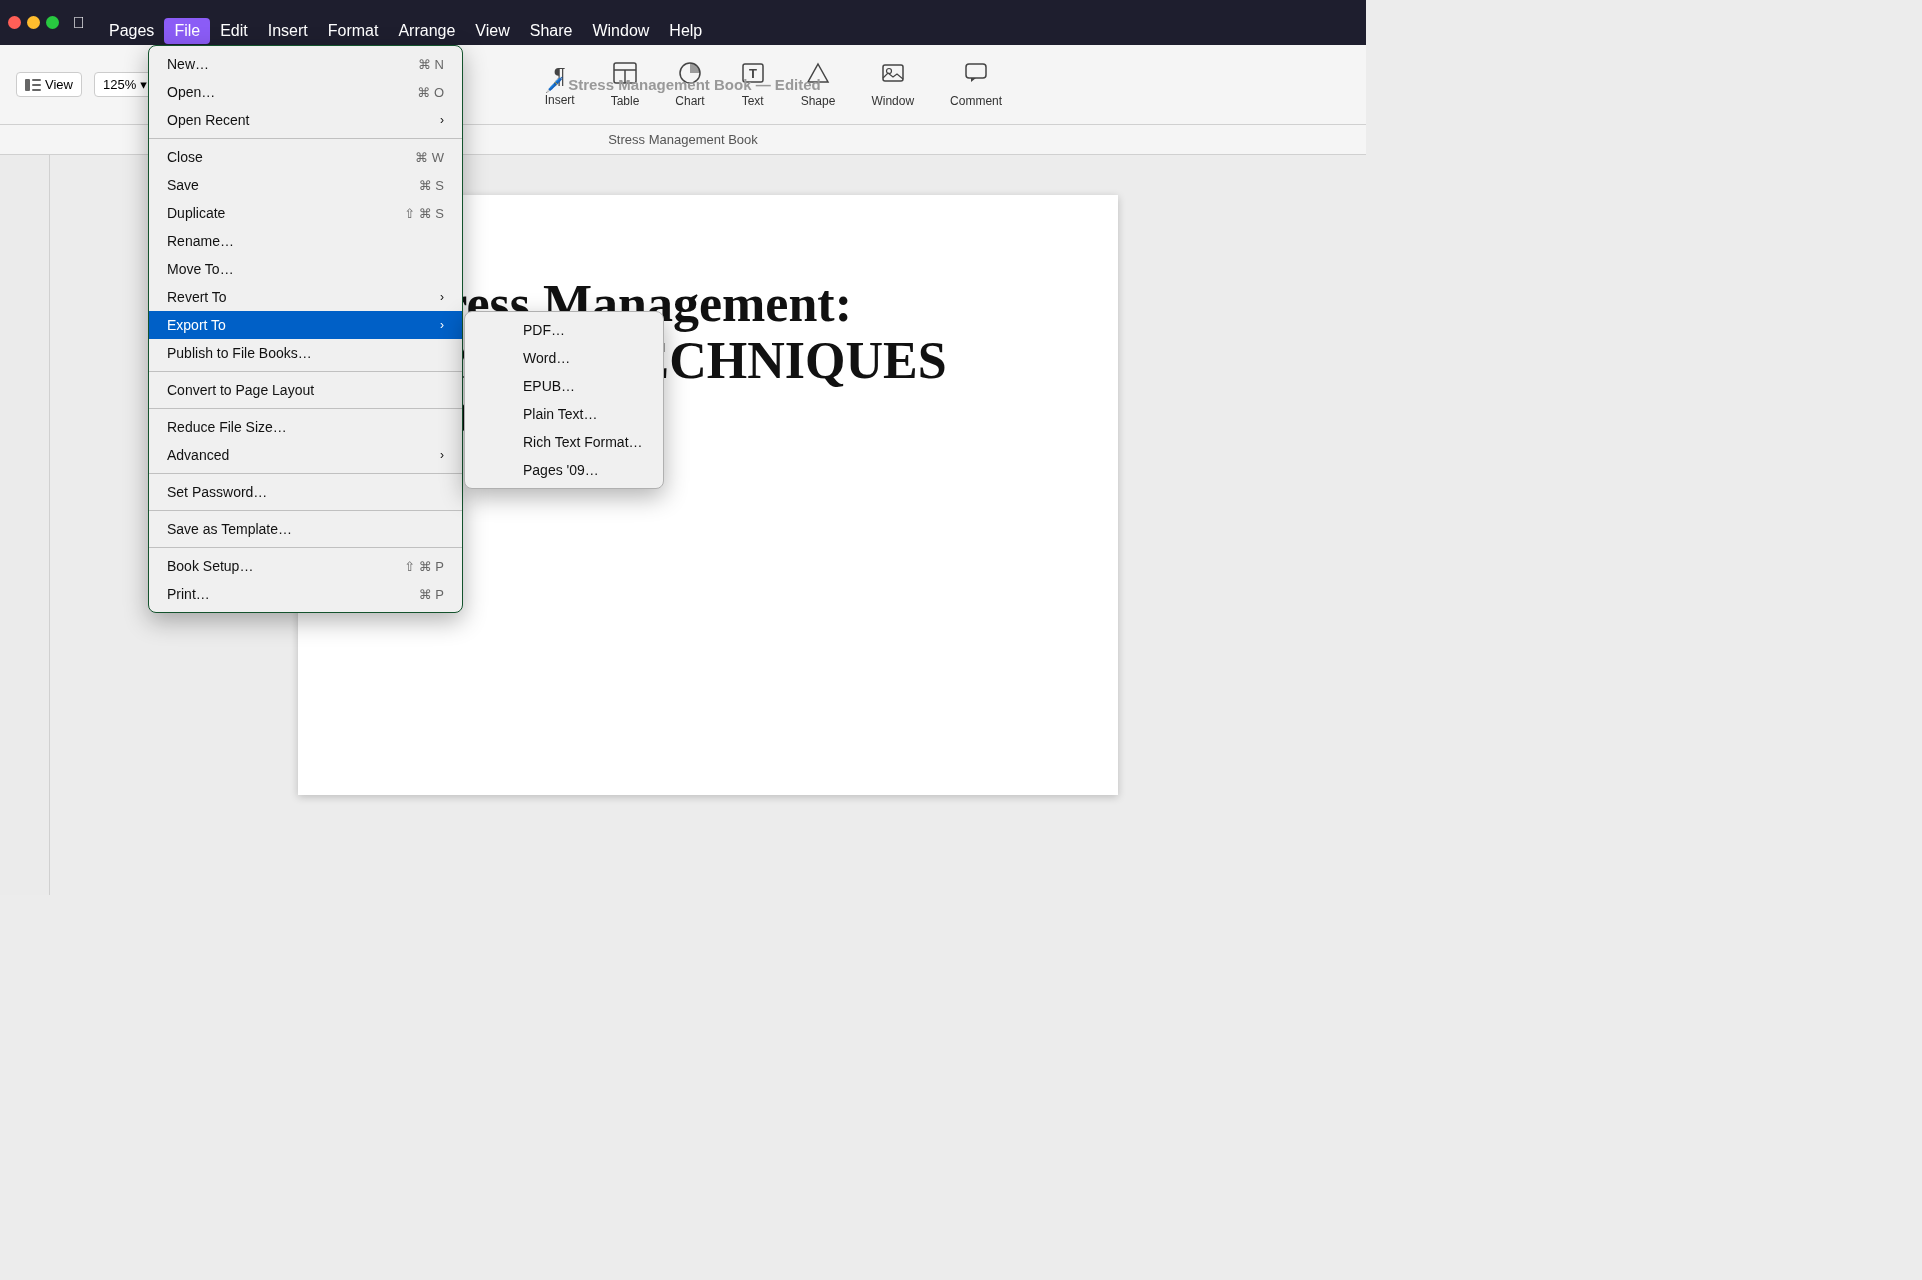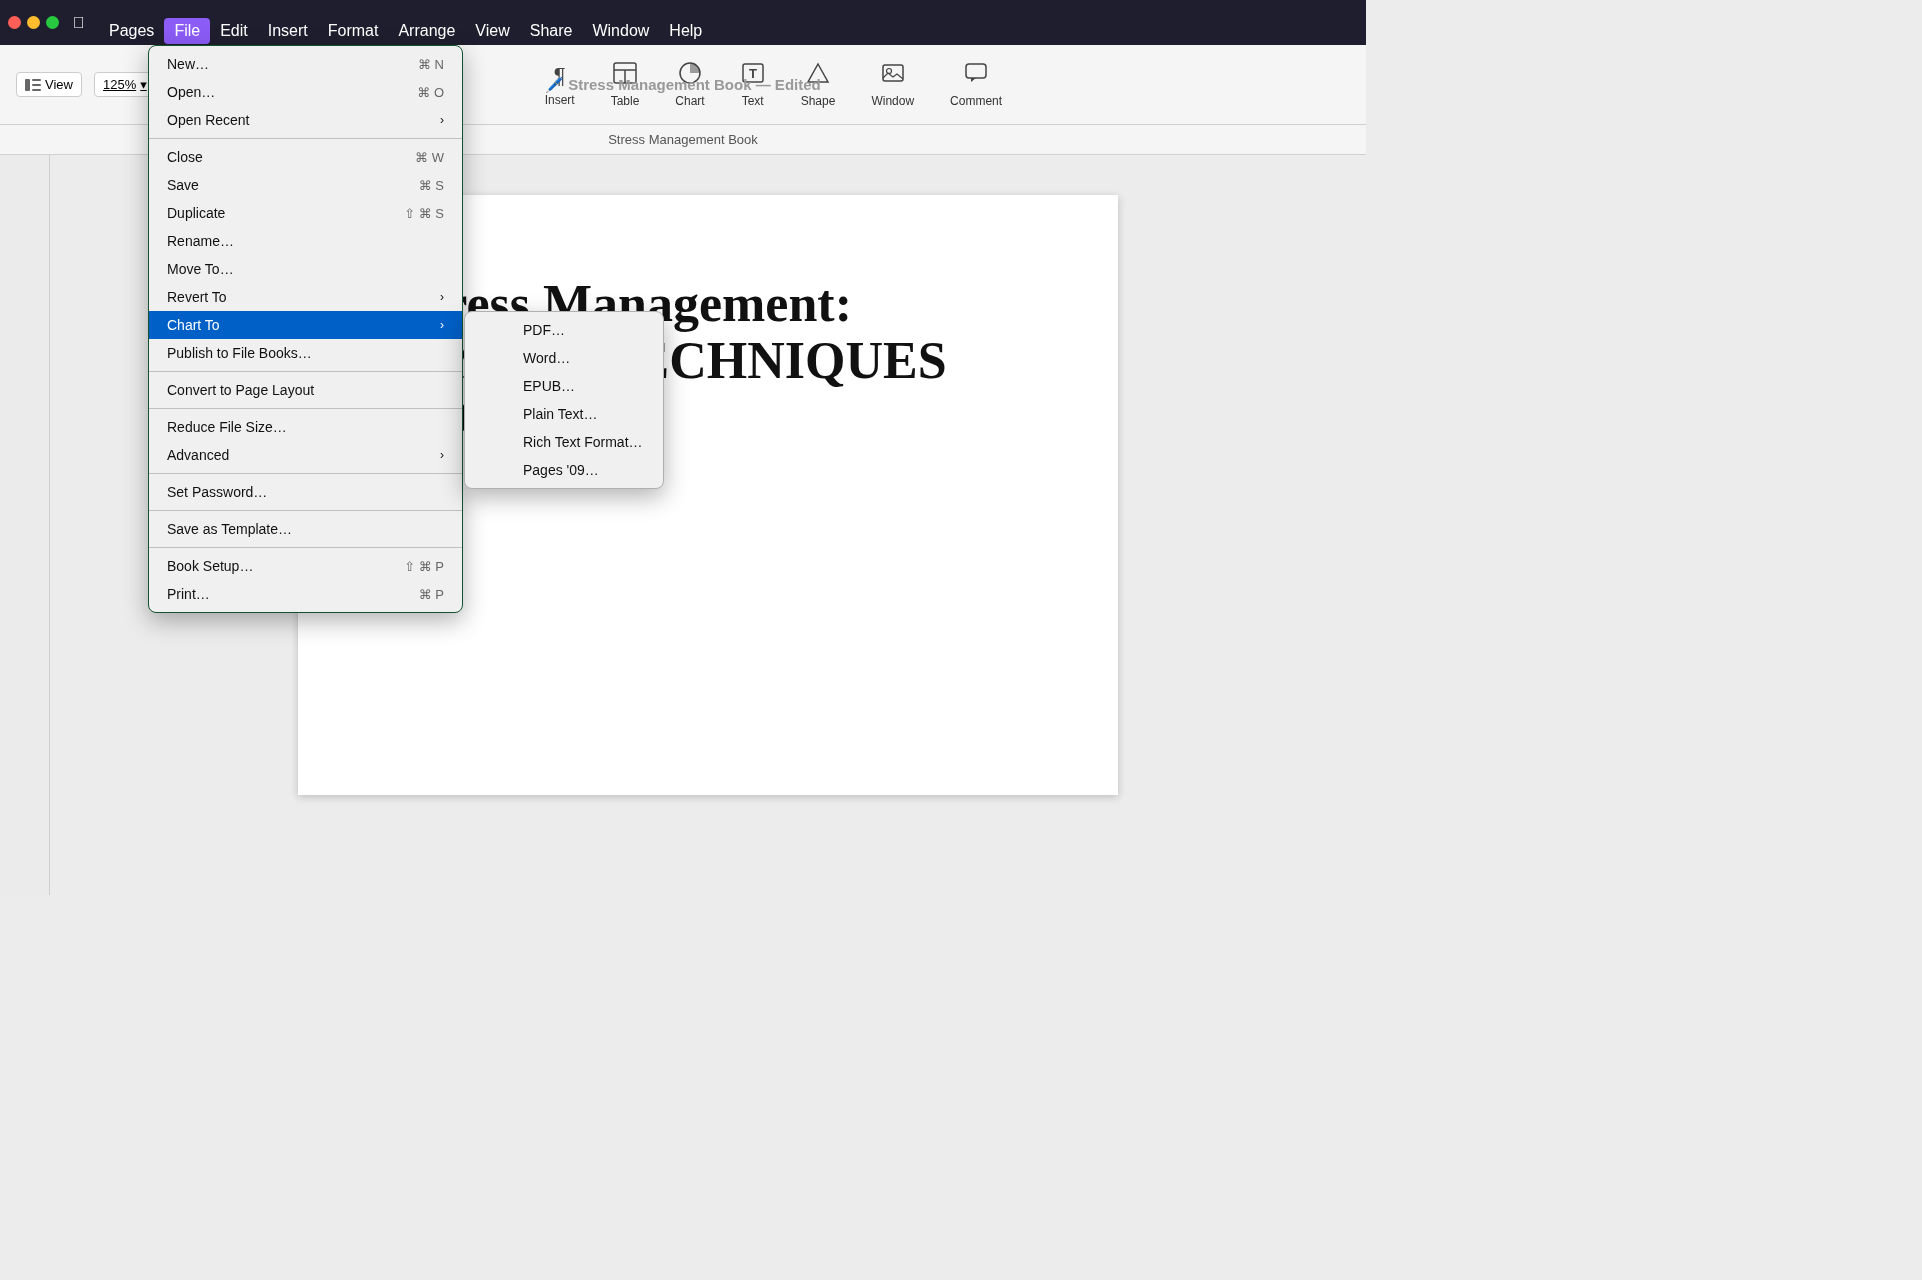--- a/index.html
+++ b/index.html
@@ -87,21 +87,20 @@
     .zoom-btn {
       display: flex;
       align-items: center;
       gap: 4px;
       padding: 4px 8px;
       border: 1px solid #ccc;
       border-radius: 4px;
       background: #fff;
       font-size: 13px;
       cursor: pointer;
-      text-decoration: underline;
     }
     .toolbar-divider {
       width: 1px;
       height: 40px;
       background: #d0d0d0;
       margin: 0 10px;
     }
     .toolbar-tools {
       display: flex;
       align-items: center;
@@ -410,21 +409,21 @@
     <span>Rename…</span>
   </div>
   <div class="menu-row">
     <span>Move To…</span>
   </div>
   <div class="menu-row">
     <span>Revert To</span>
     <span class="menu-arrow">›</span>
   </div>
   <div class="menu-row highlighted" style="position:relative;">
-    <span>Chart To</span>
+    <span>Export To</span>
     <span class="menu-arrow">›</span>
 
     <div class="submenu">
       <div class="submenu-row">
         <span>PDF…</span>
       </div>
       <div class="submenu-row">
         <span>Word…</span>
       </div>
       <div class="submenu-row">

